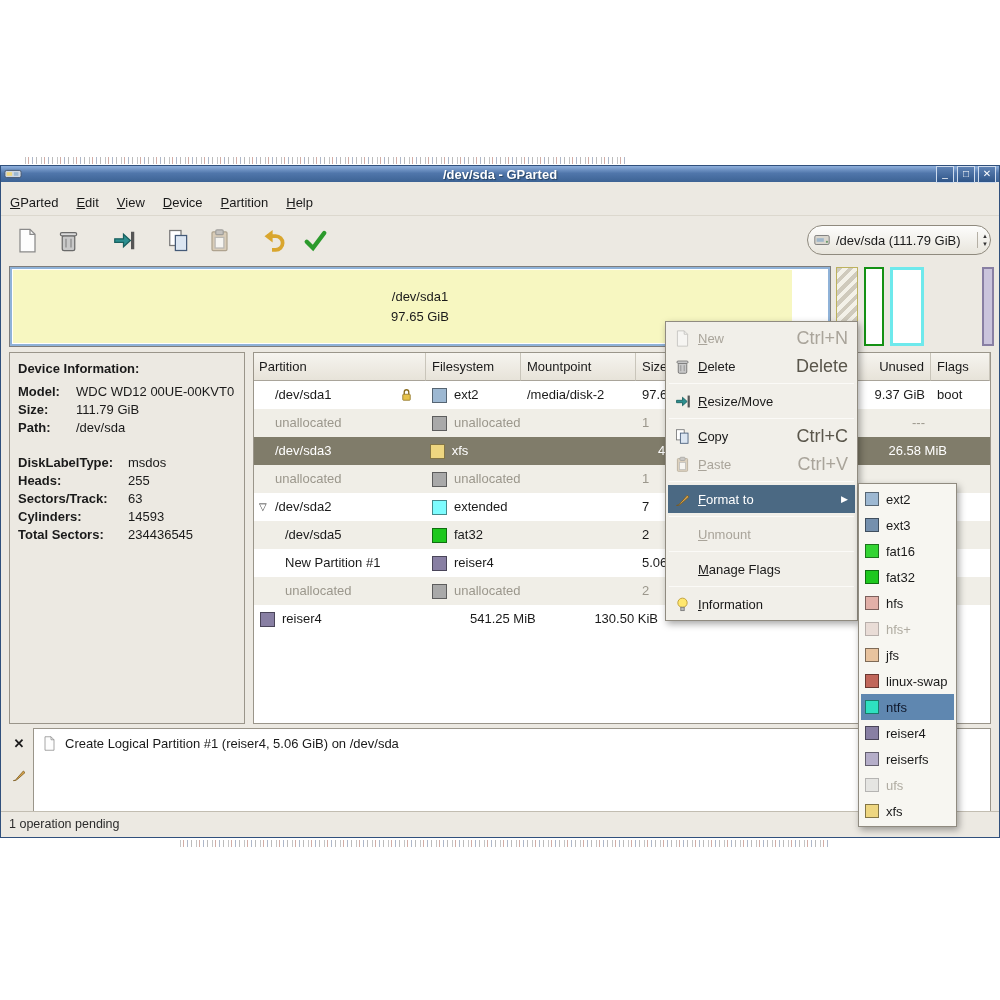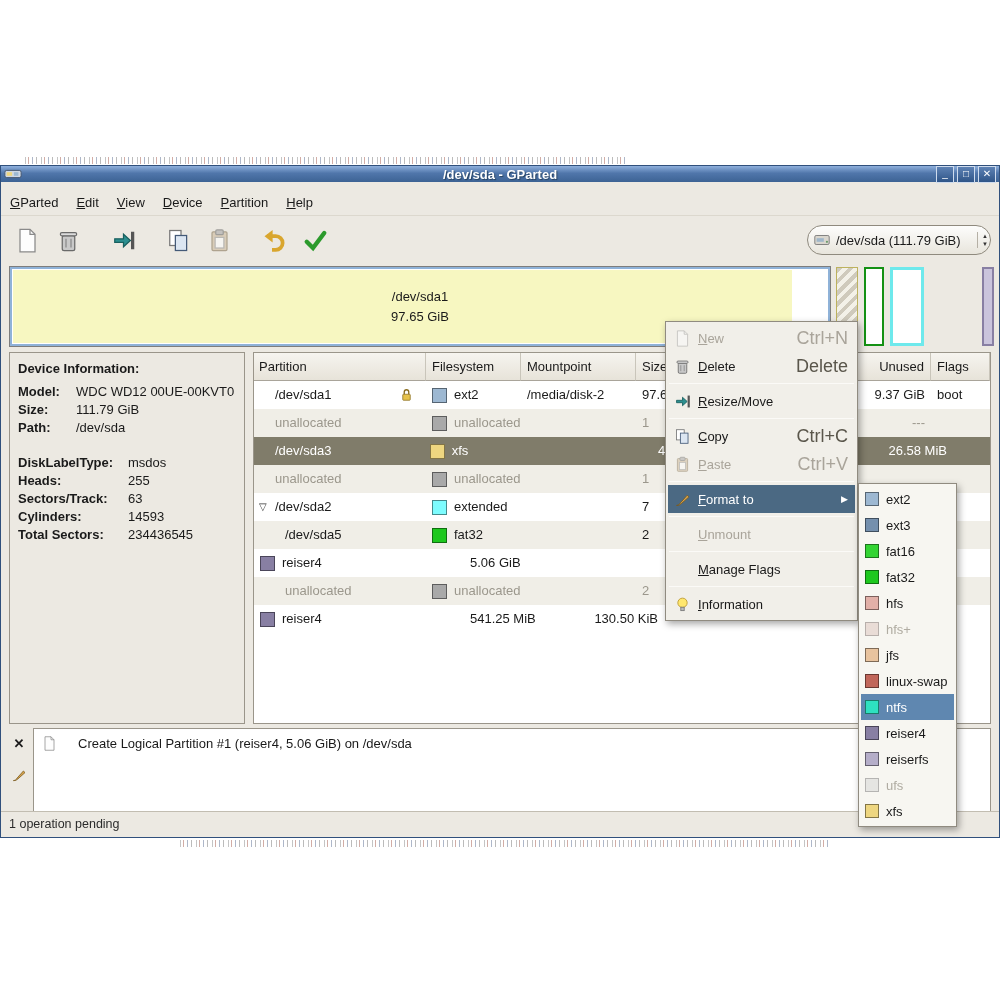--- a/index.html
+++ b/index.html
@@ -92,21 +92,21 @@
   .noexp { width:16px; flex:none; }
   .swatch { width:15px; height:15px; flex:none; border:1px solid rgba(0,0,0,.45); }
   .lock { margin-left:auto; margin-right:6px; width:15px; height:16px; }
 
   
   .pending { position:absolute; top:562px; left:8px; right:8px; height:84px; display:flex; gap:4px; }
   .gutter { width:20px; display:flex; flex-direction:column; align-items:center; padding-top:8px; gap:16px; }
   .gx { font-weight:bold; font-size:13px; color:#1a1a1a; }
   .gutter svg { width:16px; height:16px; }
   .ops { flex:1; border:1px solid #9a958a; background:#fff; padding:7px 8px; }
-  .op-row { display:flex; align-items:center; gap:21px; }
+  .op-row { display:flex; align-items:center; gap:8px; }
   .op-row svg { width:15px; height:15px; flex:none; }
 
   
   .statusbar { position:absolute; bottom:0; left:0; right:0; height:26px; border-top:1px solid #c2bdb1;
     line-height:25px; padding-left:8px; font-size:12.5px; color:#2b2b2b; }
   .watermark { position:absolute; bottom:3px; left:0; right:0; text-align:center; font-weight:bold;
     font-size:17px; color:#0d0d0d; z-index:100; letter-spacing:.2px; white-space:nowrap; }
 
   
   .cmenu { position:absolute; left:664px; top:155px; width:193px; background:#f1efe9;
@@ -122,21 +122,21 @@
   .mi.disabled .mic { opacity:.45; }
   .mi.hl { background:#4b6983; }
   .mi.hl .mlabel, .mi.hl .msc, .mi.hl .marrow { color:#fff; }
   .msep { height:1px; background:#c9c5ba; border-bottom:1px solid #fbfaf7; margin:3px 1px; }
 
   
   .smenu { position:absolute; left:857px; top:317px; width:99px; background:#f7f6f1;
     border:1px solid #908b80; box-shadow:2px 3px 7px rgba(0,0,0,.35); padding:2px; z-index:70; }
   .smi { height:26px; display:flex; align-items:center; gap:7px; padding:0 5px 0 4px; }
   .smi .swatch { width:14px; height:14px; }
-  .smi.hl { background:#5f87b0; color:#ffffff; }
+  .smi.hl { background:#5f87b0; color:#0f172a; }
   .smi.disabled { color:#b0aca2; }
   .smi.disabled .swatch { opacity:.5; }
 </style>
 </head>
 <body>
 
 <svg width="0" height="0" style="position:absolute">
   <defs>
     <symbol id="i-page" viewBox="0 0 20 20">
         <path d="M4 1 h8 l4 4 v14 H4 z" fill="#fdfdfd" stroke="#8a8a8a"></path>
@@ -433,20 +433,24 @@
               <span>fat32</span>
             </div>
           <div class="c c-mount"></div>
           <div class="c c-size">2</div>
           <div class="c c-used"></div>
           <div class="c c-unused"></div>
           <div class="c c-flags"></div>
         </div>
 
         <div class="trow">
+          <div class="c c-part">
+              <span class="indent"></span>
+              <span>New Partition #1</span>
+            </div>
           <div class="c c-fs">
               <span class="swatch" style="background: rgb(136, 127, 163);"></span>
               <span>reiser4</span>
             </div>
           <div class="c c-mount"></div>
           <div class="c c-size">5.06 GiB</div>
           <div class="c c-used"></div>
           <div class="c c-unused"></div>
           <div class="c c-flags"></div>
         </div>

